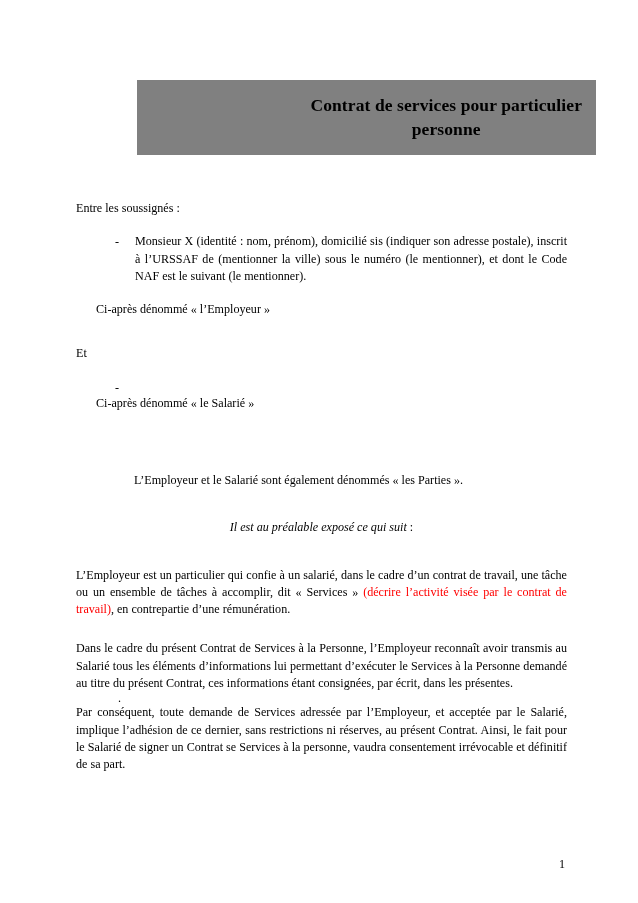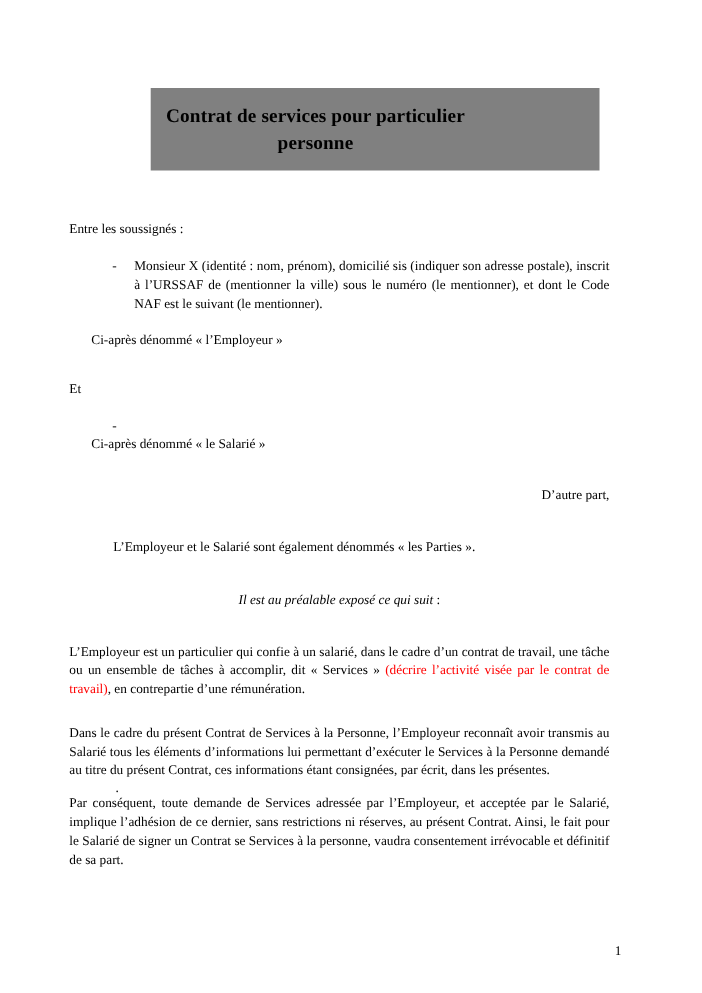--- a/index.html
+++ b/index.html
@@ -18,41 +18,41 @@
     height: 903px;
     background: #ffffff;
     overflow: hidden;
     box-sizing: border-box;
   }
   
   .title-banner {
     position: absolute;
     left: 137px;
     top: 80px;
-    width: 408px;
+    width: 459px;
     height: 75px;
     background: #808080;
     box-sizing: border-box;
     display: flex;
     align-items: center;
-    justify-content: flex-start;
+    justify-content: flex-end;
   }
   .title-text {
     font-size: 17.5px;
     font-weight: bold;
     line-height: 1.32;
     text-align: center;
     color: #000000;
     padding: 0 14px;
     letter-spacing: 0.1px;
   }
   
   .content {
     position: absolute;
-    left: 63px;
+    left: 76px;
     top: 200px;
     width: 491px;
     font-size: 12.1px;
     line-height: 1.43;
   }
   .para {
     margin: 0;
     text-align: justify;
     text-justify: inter-word;
   }
@@ -72,21 +72,21 @@
     padding-left: 20px;
     text-align: justify;
     text-justify: inter-word;
   }
   .dash-marker {
     position: absolute;
     left: 0;
     top: 0;
   }
   .indent-sm { margin-left: 20px; }
-  .indent-md { margin-left: 40px; }
+  .indent-md { margin-left: 58px; }
 
   .ital { }
   .underline-ital {
     font-style: italic;
   }
   .red { color: #ff0000; }
 
   .stray-dot {
     margin: 0;
     margin-left: 42px;
@@ -144,21 +144,20 @@
     <div class="dash-item">
       <span class="dash-marker">-</span>
     </div>
 
     <div class="gap-md"></div>
 
     <p class="para nojust indent-sm"><span>Ci-après dénommé </span><span class="ital">« le Salarié »</span></p>
 
     <div class="gap-xl"></div>
 
-    <p class="para right">D’autre part,</p>
 
     <div class="gap-xl"></div>
 
     <p class="para nojust indent-md"><span>L’Employeur et le Salarié sont également dénommés </span><span class="ital">« les Parties »</span><span>.</span></p>
 
     <div class="gap-xl"></div>
 
     <p class="para center"><span class="underline-ital">Il est au préalable exposé ce qui suit</span><span class="ital"> :</span></p>
 
     <div class="gap-xl"></div>

